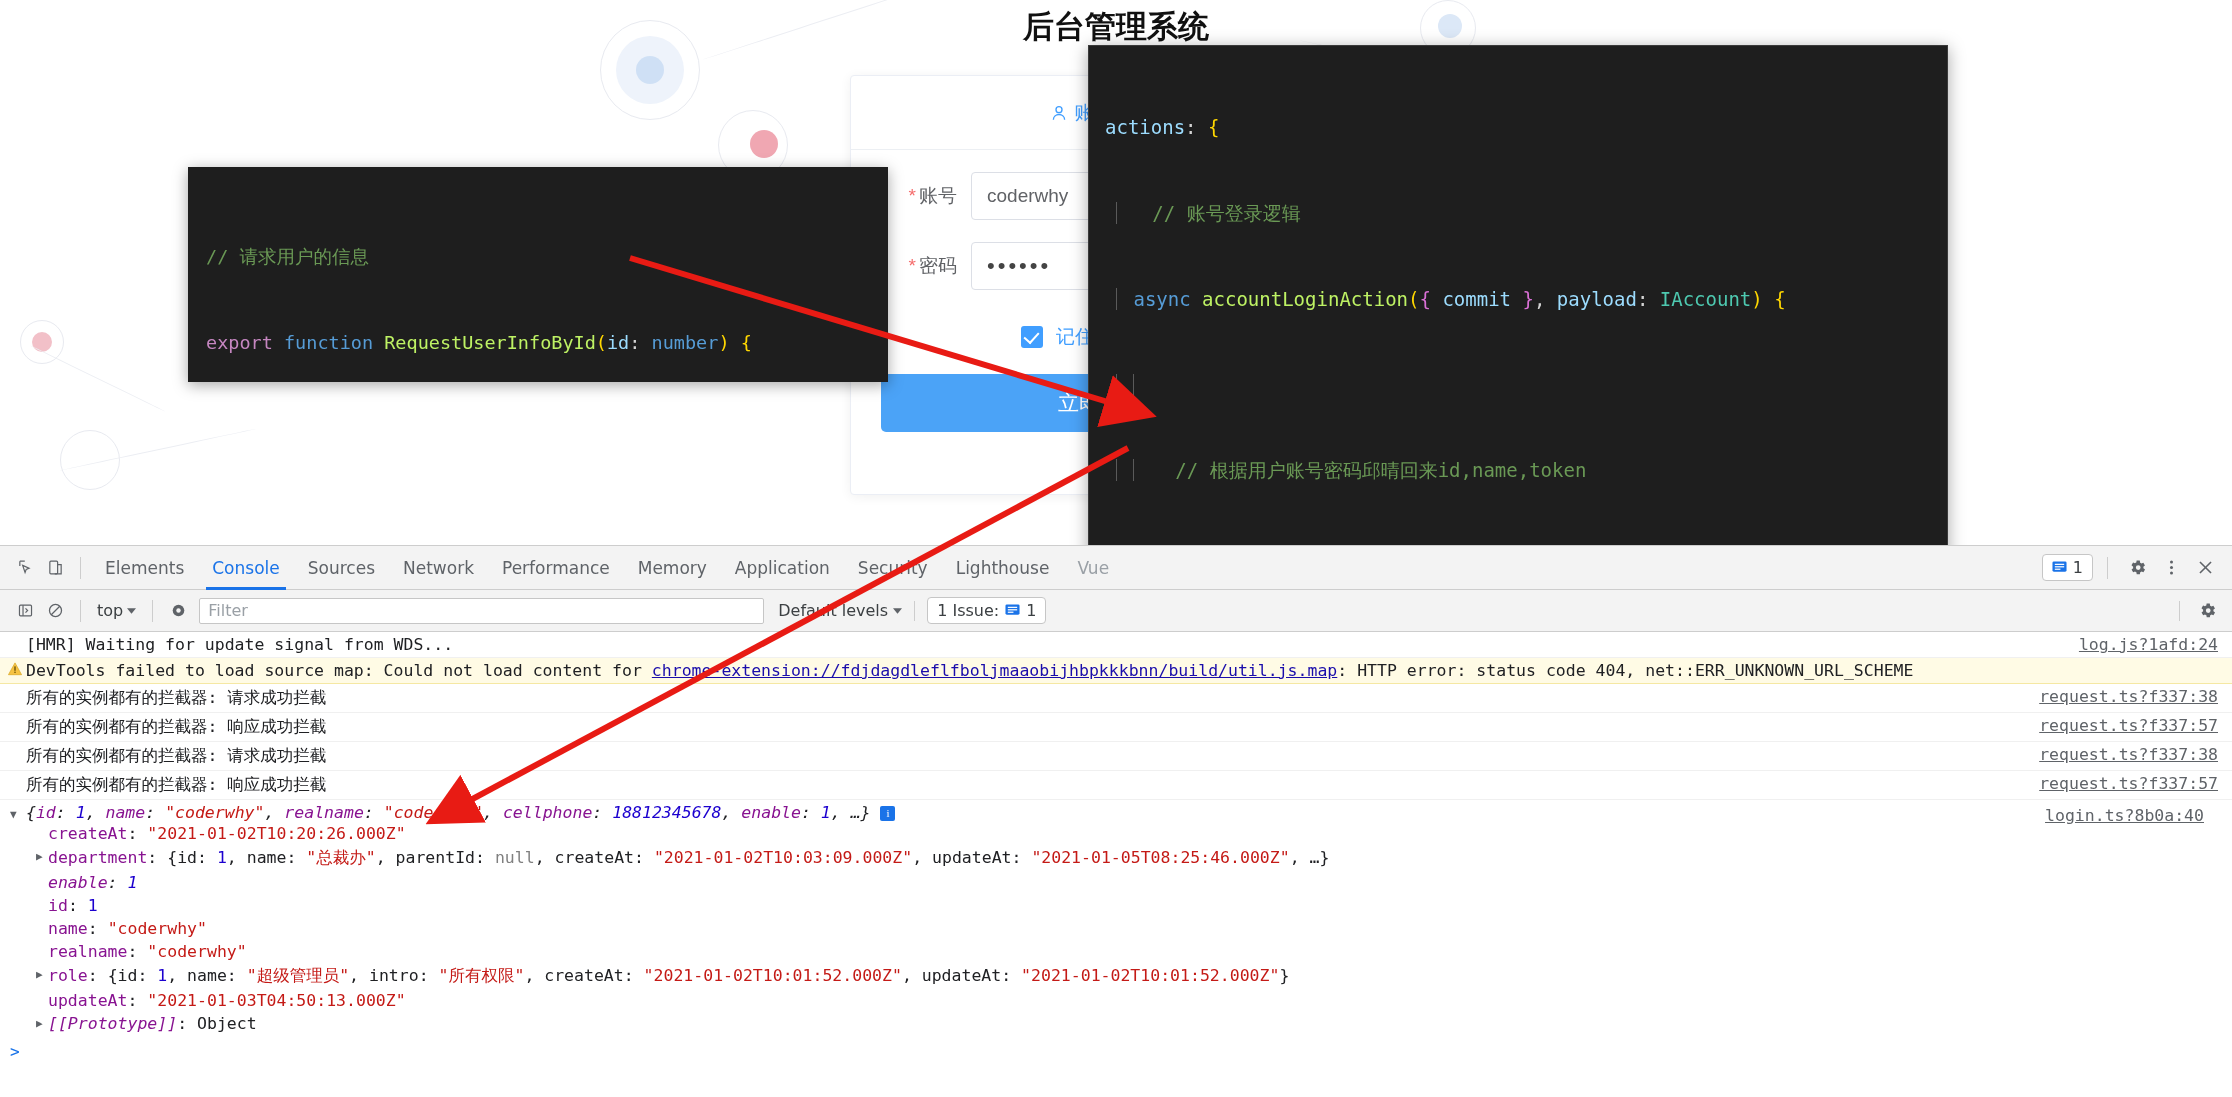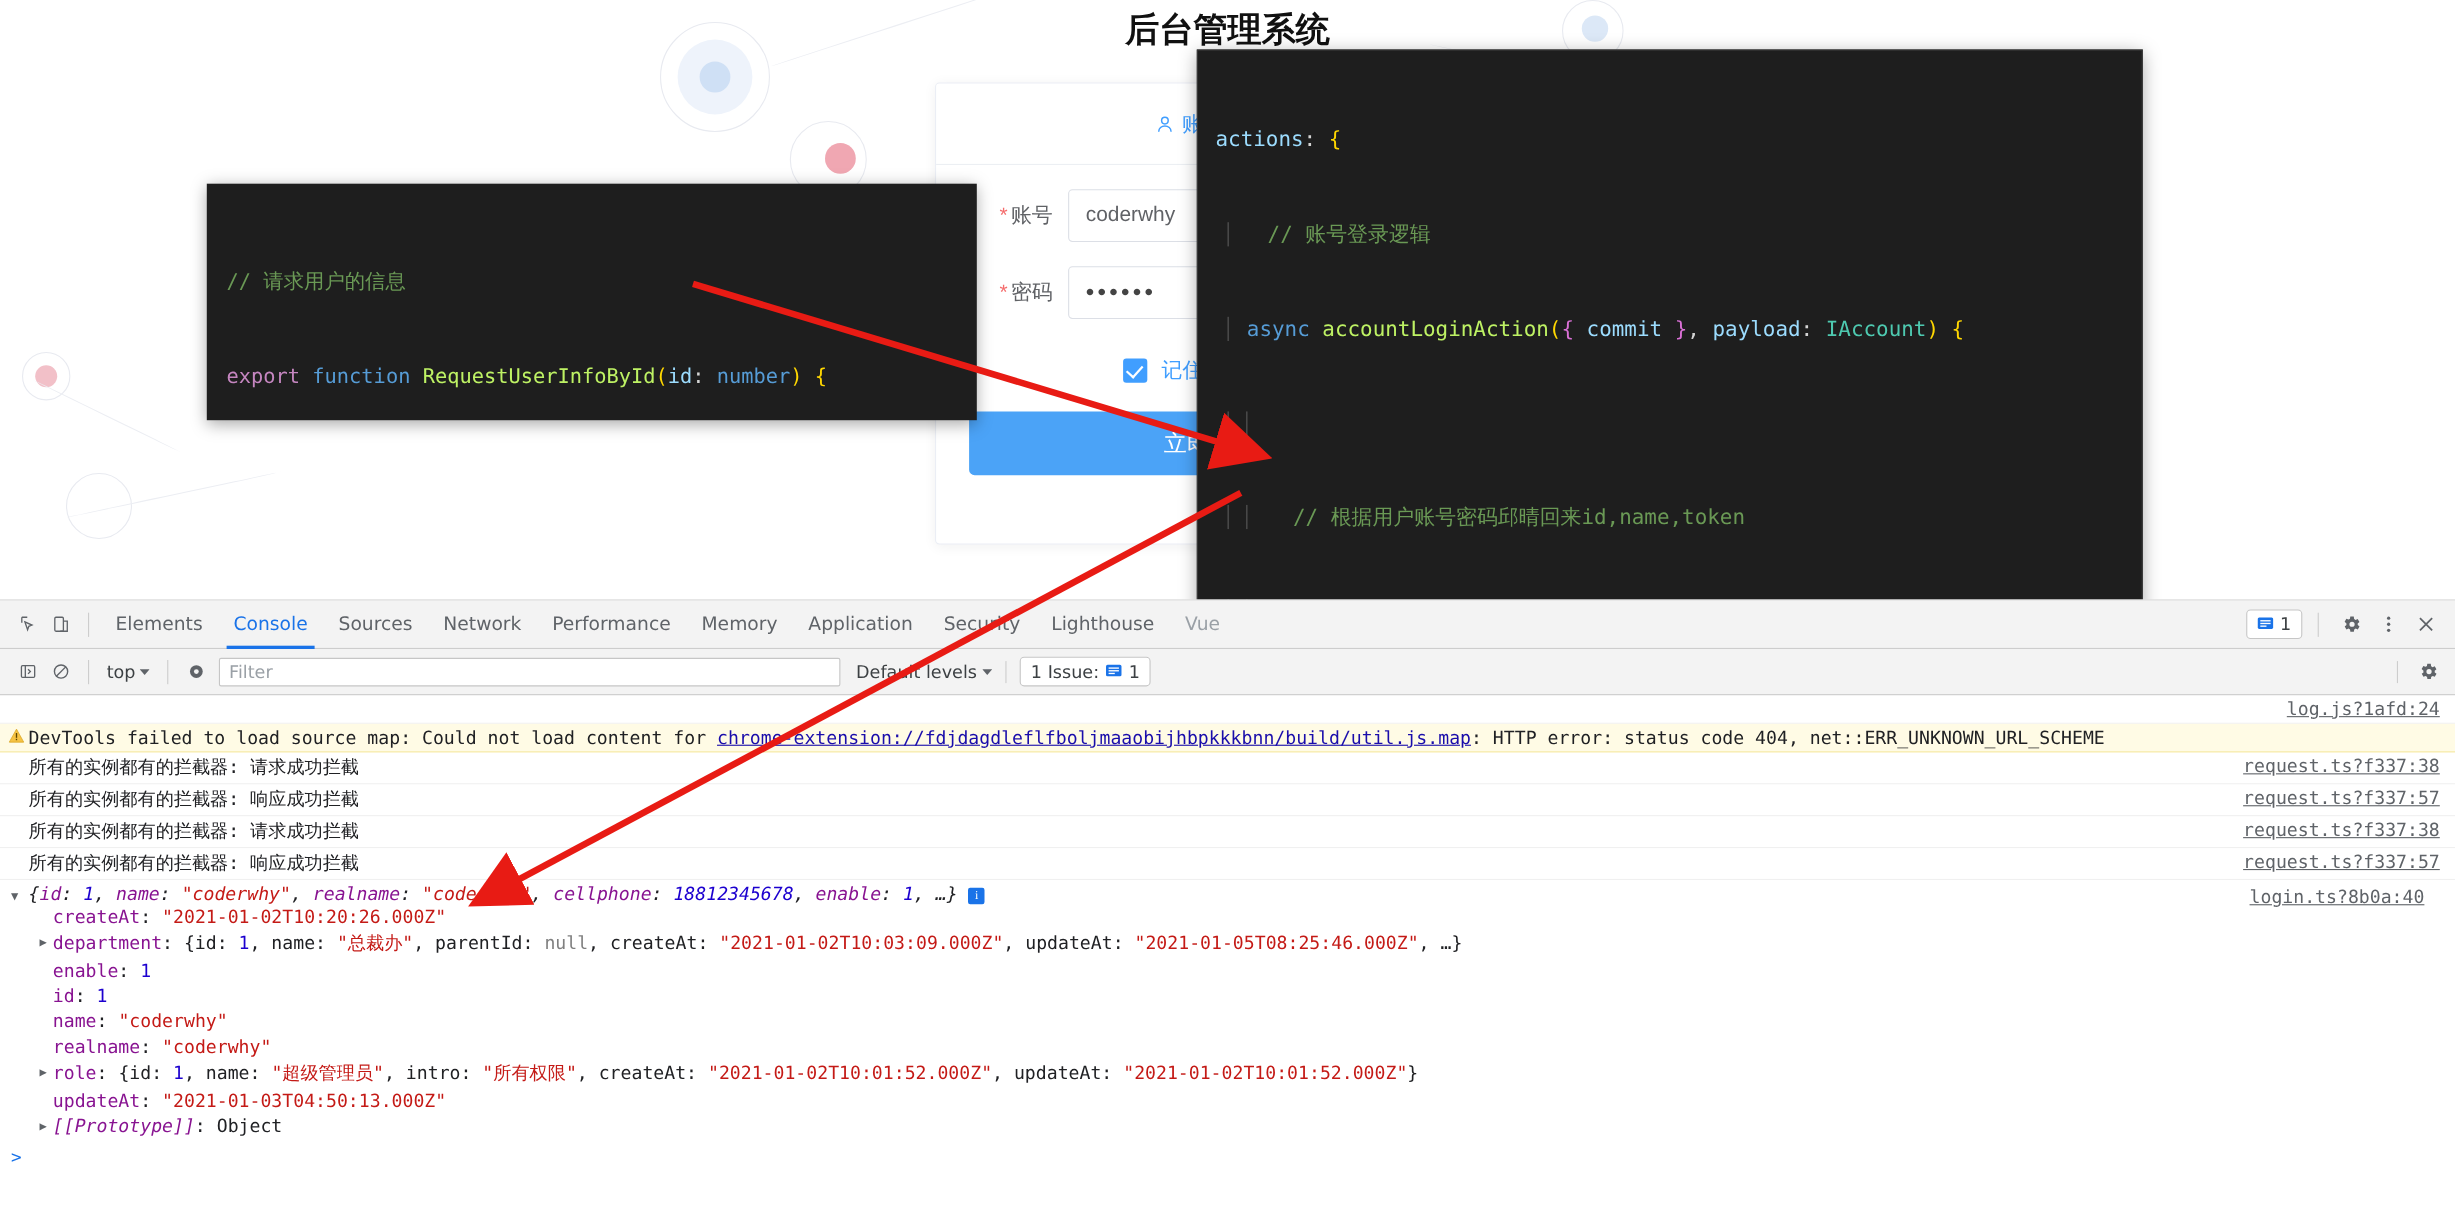--- a/index.html
+++ b/index.html
@@ -381,20 +381,21 @@
           <svg viewBox="0 0 24 24" width="19" height="19" fill="#5f6368">
               <path d="M19.4 13a7.6 7.6 0 000-2l2-1.6-2-3.4-2.4 1a7.6 7.6 0 00-1.7-1L14.9 3h-4l-.4 2.6a7.6 7.6 0 00-1.7 1l-2.4-1-2 3.4L6.5 11a7.6 7.6 0 000 2l-2 1.6 2 3.4 2.4-1c.5.4 1.1.8 1.7 1l.4 2.6h4l.4-2.6c.6-.2 1.2-.6 1.7-1l2.4 1 2-3.4-2-1.6zM12.9 15a3 3 0 110-6 3 3 0 010 6z"></path>
             </svg>
         </div>
       </div>
     </div>
 
     <div class="console-list">
 
       <div class="c-row">
+        <div class="c-msg">[HMR] Waiting for update signal from WDS...</div>
         <div class="src">log.js?1afd:24</div>
       </div>
 
       <div class="c-row warn">
         <span class="warn-ic">
           <svg viewBox="0 0 16 16" width="14" height="14">
               <path d="M8 1l7.5 13.5H.5L8 1z" fill="#f6c344" stroke="#d9a520" stroke-width="0.8"></path>
               <rect x="7.3" y="5" width="1.4" height="5" fill="#5c4500"></rect>
               <rect x="7.3" y="11" width="1.4" height="1.5" fill="#5c4500"></rect>
             </svg>
@@ -422,21 +423,21 @@
       <div class="c-row" style="display:block;border-bottom:0;padding-left:0;">
         <div style="position:relative;padding-left:26px;">
           <span class="arrowtog">▼</span>
           <span id="obj-summary" class="j-ital"><span class="j-pun">{</span><span class="j-key">id</span><span class="j-pun">: </span><span class="j-num">1</span><span class="j-pun">, </span><span class="j-key">name</span><span class="j-pun">: </span><span class="j-str">"coderwhy"</span><span class="j-pun">, </span><span class="j-key">realname</span><span class="j-pun">: </span><span class="j-str">"coderwhy"</span><span class="j-pun">, </span><span class="j-key">cellphone</span><span class="j-pun">: </span><span class="j-num">18812345678</span><span class="j-pun">, </span><span class="j-key">enable</span><span class="j-pun">: </span><span class="j-num">1</span><span class="j-pun">, …}</span></span>
           <span class="info-b">i</span>
           <span class="src">login.ts?8b0a:40</span>
         </div>
         <div id="obj-props">
             <div class="obj-line lvl2" style="position: relative; padding: 2px 0px 2px 48px;"><span class="j-key-p" style="color: rgb(136, 19, 145);">createAt</span><span class="j-pun">: </span><span class="j-str">"2021-01-02T10:20:26.000Z"</span></div>
             <div class="obj-line lvl2" style="position: relative; padding: 2px 0px 2px 48px;"><span class="arrowtog r3" style="left: 36px;">▶</span><span class="j-key-p" style="color: rgb(136, 19, 145);">department</span><span class="j-pun">: </span><span><span class="j-pun">{id: </span><span class="j-num">1</span><span class="j-pun">, name: </span><span class="j-str">"总裁办"</span><span class="j-pun">, parentId: </span><span class="j-null">null</span><span class="j-pun">, createAt: </span><span class="j-str">"2021-01-02T10:03:09.000Z"</span><span class="j-pun">, updateAt: </span><span class="j-str">"2021-01-05T08:25:46.000Z"</span><span class="j-pun">, …}</span></span></div>
-            <div class="obj-line lvl2" style="position: relative; padding: 2px 0px 2px 48px;"><span class="j-key-p" style="color: rgb(136, 19, 145);">enable</span><span class="j-pun">: </span><span class="j-num">1</span></div>
+            <div class="obj-line lvl2" style="position: relative; padding: 2px 0px 2px 48px; font-style: italic;"><span class="j-key-p" style="color: rgb(136, 19, 145);">enable</span><span class="j-pun">: </span><span class="j-num">1</span></div>
             <div class="obj-line lvl2" style="position: relative; padding: 2px 0px 2px 48px;"><span class="j-key-p" style="color: rgb(136, 19, 145);">id</span><span class="j-pun">: </span><span class="j-num">1</span></div>
             <div class="obj-line lvl2" style="position: relative; padding: 2px 0px 2px 48px;"><span class="j-key-p" style="color: rgb(136, 19, 145);">name</span><span class="j-pun">: </span><span class="j-str">"coderwhy"</span></div>
             <div class="obj-line lvl2" style="position: relative; padding: 2px 0px 2px 48px;"><span class="j-key-p" style="color: rgb(136, 19, 145);">realname</span><span class="j-pun">: </span><span class="j-str">"coderwhy"</span></div>
             <div class="obj-line lvl2" style="position: relative; padding: 2px 0px 2px 48px;"><span class="arrowtog r3" style="left: 36px;">▶</span><span class="j-key-p" style="color: rgb(136, 19, 145);">role</span><span class="j-pun">: </span><span><span class="j-pun">{id: </span><span class="j-num">1</span><span class="j-pun">, name: </span><span class="j-str">"超级管理员"</span><span class="j-pun">, intro: </span><span class="j-str">"所有权限"</span><span class="j-pun">, createAt: </span><span class="j-str">"2021-01-02T10:01:52.000Z"</span><span class="j-pun">, updateAt: </span><span class="j-str">"2021-01-02T10:01:52.000Z"</span><span class="j-pun">}</span></span></div>
             <div class="obj-line lvl2" style="position: relative; padding: 2px 0px 2px 48px;"><span class="j-key-p" style="color: rgb(136, 19, 145);">updateAt</span><span class="j-pun">: </span><span class="j-str">"2021-01-03T04:50:13.000Z"</span></div>
             <div class="obj-line lvl2" style="position: relative; padding: 2px 0px 2px 48px;"><span class="arrowtog r3" style="left: 36px;">▶</span><span class="j-key j-ital" style="color: rgb(136, 19, 145); ">[[Prototype]]</span><span class="j-pun">: </span><span class="j-pun">Object</span></div>
           </div>
       </div>
 
       <div class="prompt-row">

